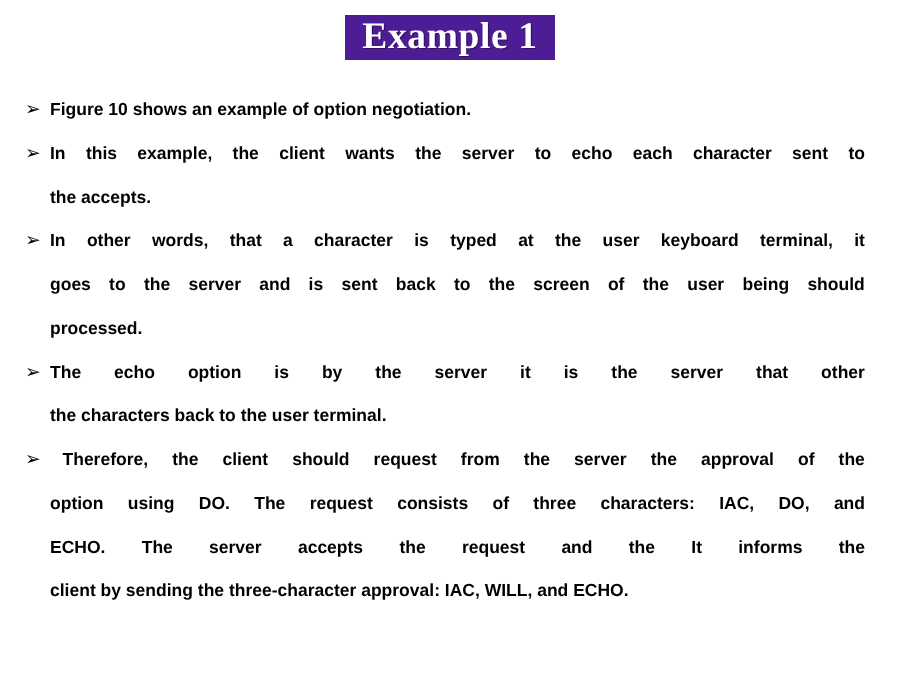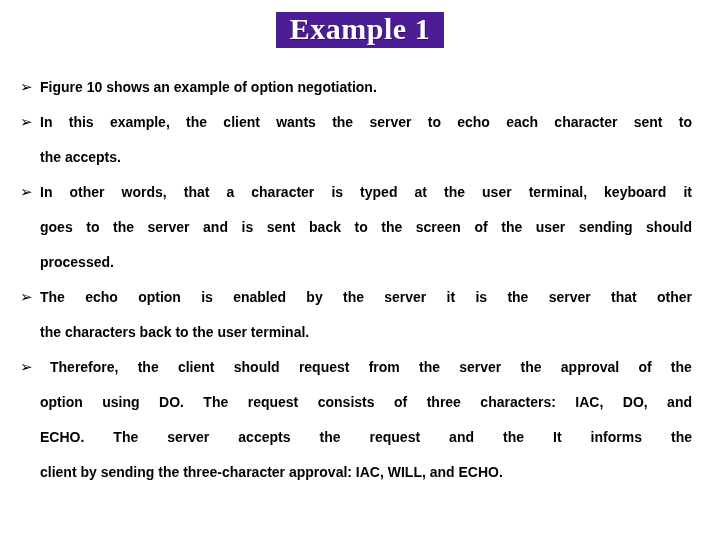--- a/index.html
+++ b/index.html
@@ -139,54 +139,53 @@
             <span class="w">other</span>
             <span class="w">words,</span>
             <span class="w">that</span>
             <span class="w">a</span>
             <span class="w">character</span>
             <span class="w">is</span>
             <span class="w">typed</span>
             <span class="w">at</span>
             <span class="w">the</span>
             <span class="w">user</span>
+            <span class="w">keyboard</span>
             <span class="w">terminal,</span>
-            <span class="w">keyboard</span>
             <span class="w">it</span>
           </div>
           <div class="line">
             <span class="w">goes</span>
             <span class="w">to</span>
             <span class="w">the</span>
             <span class="w">server</span>
             <span class="w">and</span>
             <span class="w">is</span>
             <span class="w">sent</span>
             <span class="w">back</span>
             <span class="w">to</span>
             <span class="w">the</span>
             <span class="w">screen</span>
             <span class="w">of</span>
             <span class="w">the</span>
             <span class="w">user</span>
-            <span class="w">sending</span>
+            <span class="w">being</span>
             <span class="w">should</span>
           </div>
           <div class="line nojustify">processed.</div>
         </div>
       </div>
       <div class="bullet-row">
         <div class="bullet-marker">➢</div>
         <div class="bullet-body">
           <div class="line">
             <span class="w">The</span>
             <span class="w">echo</span>
             <span class="w">option</span>
             <span class="w">is</span>
-            <span class="w">enabled</span>
             <span class="w">by</span>
             <span class="w">the</span>
             <span class="w">server</span>
             <span class="w">it</span>
             <span class="w">is</span>
             <span class="w">the</span>
             <span class="w">server</span>
             <span class="w">that</span>
             <span class="w">other</span>
           </div>

